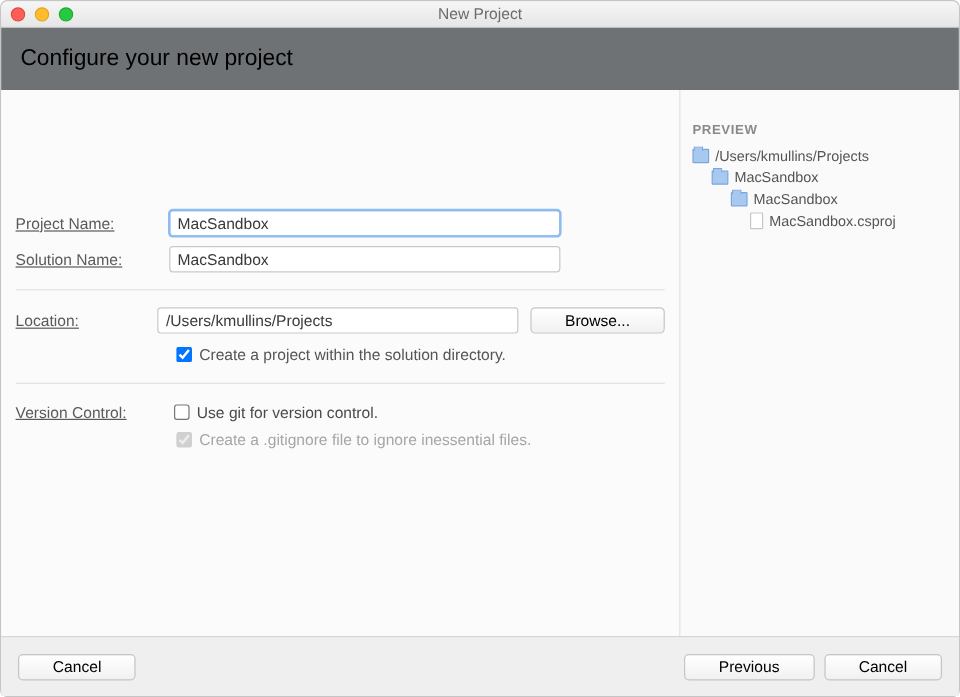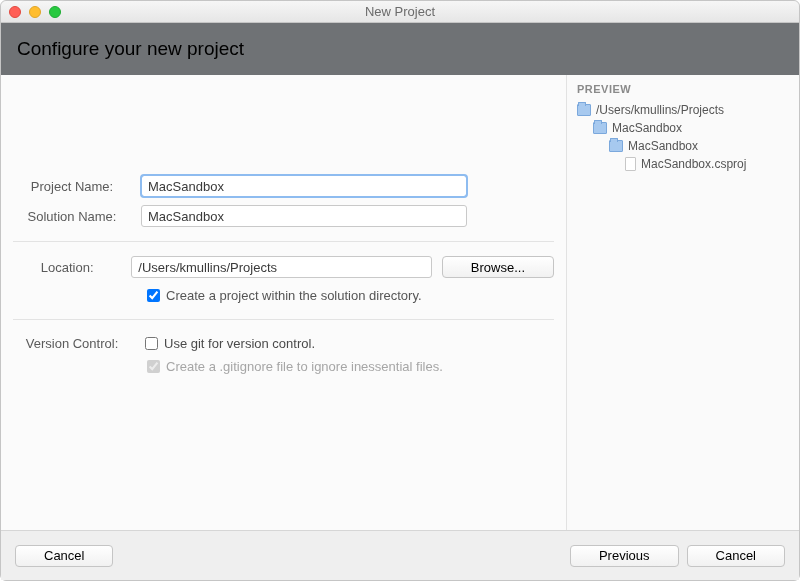--- a/index.html
+++ b/index.html
@@ -56,31 +56,32 @@
     background: #fbfbfb;
   }
   .left {
     width: 565px;
     padding: 100px 12px 0 12px;
   }
   .right {
     flex: 1;
     border-left: 1px solid #e2e2e2;
     background: #fafafa;
-    padding: 8px 10px;
+    padding: 28px 10px;
     font-size: 12px;
   }
   .row {
     display: flex; align-items: center;
     margin-bottom: 8px;
   }
   .row label.lab {
-    width: 118px; text-align: center;
+    width: 118px; text-align: left;
     margin-right: 10px;
     color: #5a5a5a;
+    text-decoration: underline;
   }
   input.textfield {
     height: 22px;
     border: 1px solid #c9c9c9;
     border-radius: 3px;
     padding: 0 6px;
     font-size: 13px;
     font-family: inherit;
     color: #3a3a3a;
     background: #fff;

